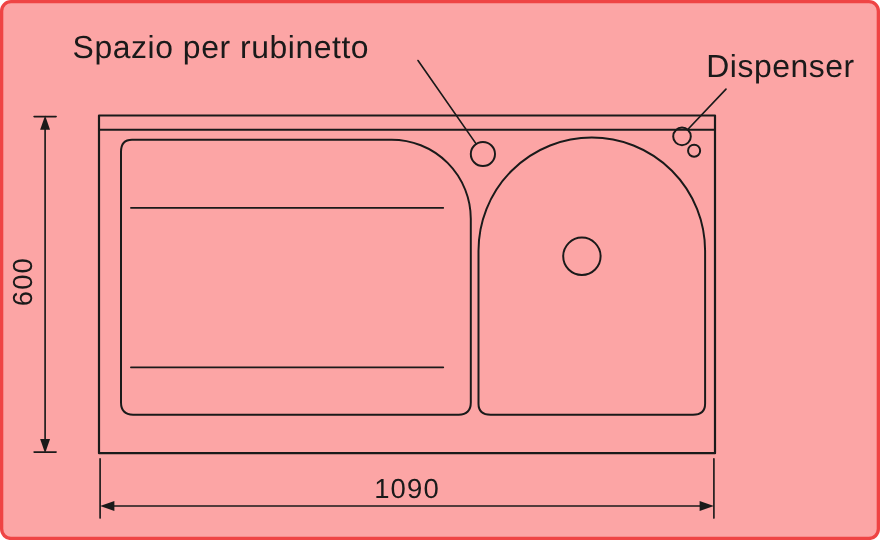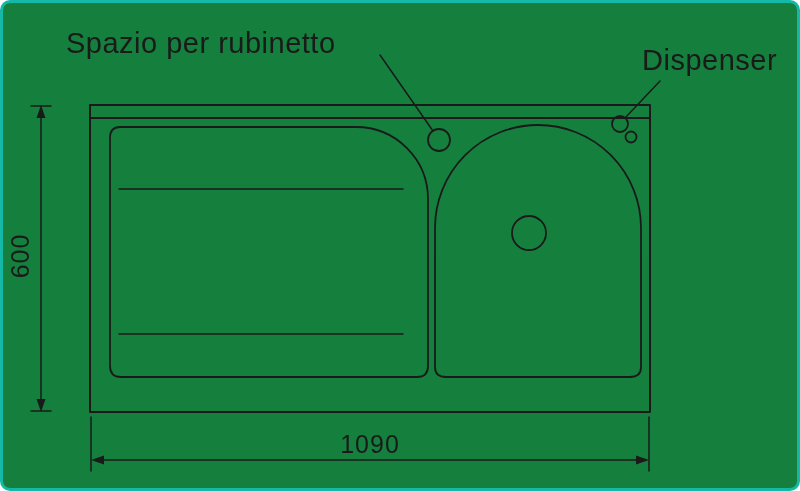--- a/index.html
+++ b/index.html
@@ -6,23 +6,23 @@
     margin: 0;
     padding: 0;
     background: #ffffff;
     font-family: "Liberation Sans", sans-serif;
   }
   .scan-frame {
     position: relative;
     width: 800px;
     height: 491px;
     box-sizing: border-box;
-    border: 3px solid #14b8a6;
+    border: 3px solid #ef4444;
     border-radius: 10px;
-    background: #15803d;
+    background: #fca5a5;
     overflow: hidden;
   }
   svg { display: block; }
   .line {
     stroke: #1a1a1a;
     fill: none;
     stroke-linecap: round;
     stroke-linejoin: round;
   }
   .w2   { stroke-width: 2; }

